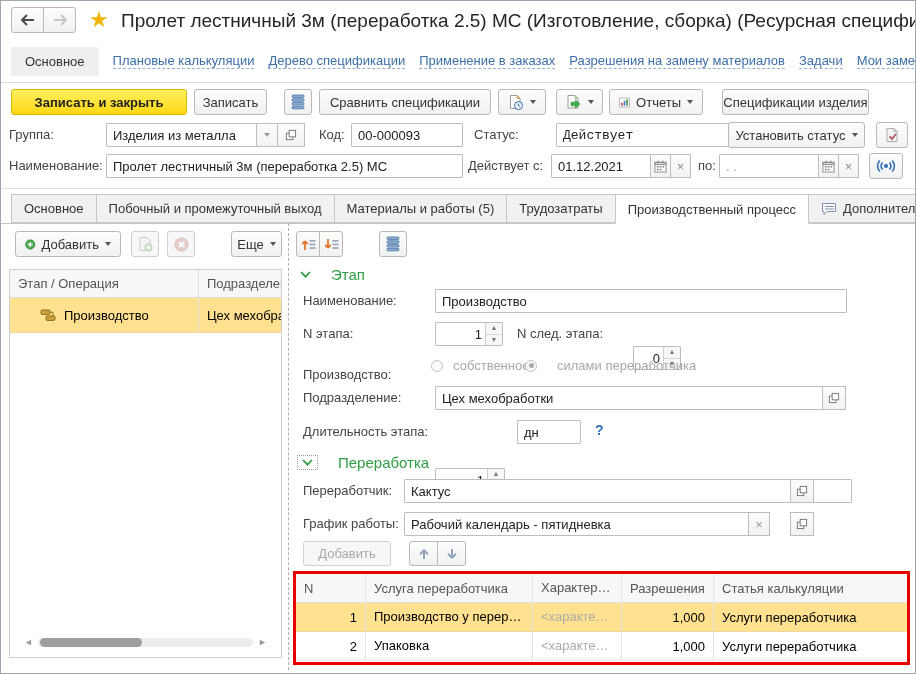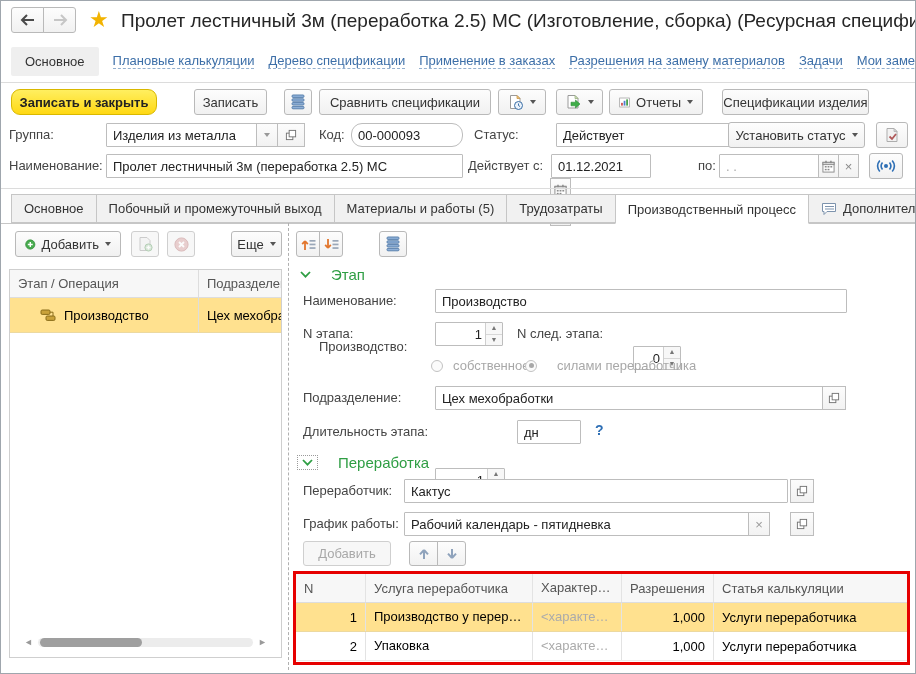--- a/index.html
+++ b/index.html
@@ -81,21 +81,21 @@
     <span style="background:#efefef;border-radius:2px;padding:7px 14px;font-size:13px;color:#333;cursor:pointer;">Основное</span>
     <span class="navlink">Плановые калькуляции</span>
     <span class="navlink">Дерево спецификации</span>
     <span class="navlink">Применение в заказах</span>
     <span class="navlink">Разрешения на замену материалов</span>
     <span class="navlink">Задачи</span>
     <span class="navlink">Мои заметки</span>
   </div>
   <div class="hline" style="top:81px;"></div>
 
-  <div class="btn primary abs" style="left:10px;top:88px;width:146px;border-radius:9px;">
+  <div class="btn primary abs" style="left:10px;top:88px;width:176px;">
       <span>Записать и закрыть</span>
     </div>
   <div class="btn abs" style="left:193px;top:88px;width:73px;">
       <span>Записать</span>
     </div>
   <div class="btn icon abs" style="left:283px;top:88px;">
     <svg width="14" height="16" viewBox="0 0 14 16">
       <g fill="#8fb0d8" stroke="#5b82ae" stroke-width="1">
         <rect x="1" y="1" width="12" height="2.4" rx="1"></rect>
           <rect x="1" y="4.8" width="12" height="2.4" rx="1"></rect>
@@ -147,45 +147,45 @@
         <span class="caret dim"></span>
       </span>
     <span class="seg" style="width:28px;">
       <svg width="12" height="12" viewBox="0 0 13 13">
         <rect x="1.5" y="4.5" width="7" height="7" fill="#fff" stroke="#737373"></rect>
         <rect x="4.5" y="1.5" width="7" height="7" fill="#fff" stroke="#737373"></rect>
       </svg>
     </span>
   </div>
   <span class="lbl abs" style="left:318px;top:126px;">Код:</span>
-  <div class="inp abs" style="left:350px;top:122px;width:112px;border-radius:11px;">
+  <div class="inp abs" style="left:350px;top:122px;width:112px;">
       <span>00-000093</span>
     </div>
   <span class="lbl abs" style="left:473px;top:126px;">Статус:</span>
-  <div class="inp abs" style="left:555px;top:122px;width:189px;">
+  <div class="inp abs" style="left:555px;top:122px;width:189px;font-family:Liberation Mono, monospace;">
       <span>Действует</span>
     </div>
   <div class="btn abs" style="left:727px;top:121px;width:137px;">
     <span>Установить статус</span>
     <span class="caret"></span>
   </div>
   <div class="btn icon abs" style="left:875px;top:121px;width:32px;">
     <svg width="15" height="16" viewBox="0 0 15 16">
       <path d="M2 1.5 h7 l3 3 V14.5 H2 z" fill="#f2f2f2" stroke="#adadad"></path>
       <path d="M9 1.5 v3 h3 z" fill="#dcdcdc" stroke="#adadad" stroke-width=".8"></path>
       <path d="M4.5 9.5 l2.5 2.5 4-5" stroke="#b05a5a" stroke-width="1.8" fill="none"></path>
     </svg>
   </div>
 
   <span class="lbl abs" style="left:8px;top:157px;">Наименование:</span>
   <div class="inp abs" style="left:105px;top:153px;width:357px;">
       <span>Пролет лестничный 3м (переработка 2.5) МС</span>
     </div>
   <span class="lbl abs" style="left:467px;top:157px;">Действует с:</span>
-  <div class="abs" style="left:550px;top:153px;display:flex;flex-direction:column;">
+  <div class="abs" style="left:550px;top:153px;display:flex;">
     <div class="inp" style="width:100px;">
         <span>01.12.2021</span>
       </div>
     <span class="seg" style="width:21px;">
       <svg width="13" height="13" viewBox="0 0 14 14">
         <rect x="1" y="2.5" width="12" height="10.5" fill="#fff" stroke="#8a8a8a"></rect>
         <rect x="1" y="2.5" width="12" height="2.5" fill="#d9d9d9" stroke="#8a8a8a"></rect>
         <rect x="3.5" y="0.8" width="1.6" height="2.6" fill="#8a8a8a"></rect>
           <rect x="8.8" y="0.8" width="1.6" height="2.6" fill="#8a8a8a"></rect>
         <g fill="#8a8a8a">
@@ -364,21 +364,21 @@
   </div>
   <span class="lbl abs" style="left:516px;top:325px;">N след. этапа:</span>
   <div class="inp num abs" style="left:632px;top:321px;width:48px;">
     <span>0</span>
     <span class="spin">
         <i>▲</i>
         <i>▼</i>
       </span>
   </div>
 
-  <span class="lbl abs" style="left:302px;top:338px;margin-left:16px;">Производство:</span>
+  <span class="lbl abs" style="left:302px;top:366px;">Производство:</span>
   <div class="abs" style="left:430px;top:357px;display:flex;align-items:center;gap:10px;">
     <span class="radio"></span>
     <span class="dislbl">собственное</span>
   </div>
   <div class="abs" style="left:524px;top:357px;display:flex;align-items:center;gap:20px;">
     <span class="radio sel"></span>
     <span class="dislbl">силами переработчика</span>
   </div>
 
   <span class="lbl abs" style="left:302px;top:389px;">Подразделение:</span>
@@ -408,21 +408,21 @@
   <div class="section-h abs" style="left:296px;top:453px;">
     <span style="border:1px dotted #9a9a9a;padding:3px 4px;display:inline-flex;">
       <svg width="11" height="7" viewBox="0 0 11 7">
           <polyline points="1,1 5.5,5.7 10,1" stroke="#2f9e44" stroke-width="1.8" fill="none"></polyline>
         </svg>
     </span>
     <span>Переработка</span>
   </div>
 
   <span class="lbl abs" style="left:302px;top:482px;">Переработчик:</span>
-  <div class="inp abs" style="left:403px;top:478px;width:384px;">
+  <div class="inp abs" style="left:403px;top:478px;width:448px;">
       <span>Кактус</span>
     </div>
   <span class="seg abs" style="left:790px;top:478px;width:24px;">
     <svg width="12" height="12" viewBox="0 0 13 13">
       <rect x="1.5" y="4.5" width="7" height="7" fill="#fff" stroke="#737373"></rect>
         <rect x="4.5" y="1.5" width="7" height="7" fill="#fff" stroke="#737373"></rect>
     </svg>
   </span>
 
   <span class="lbl abs" style="left:302px;top:515px;">График работы:</span>

